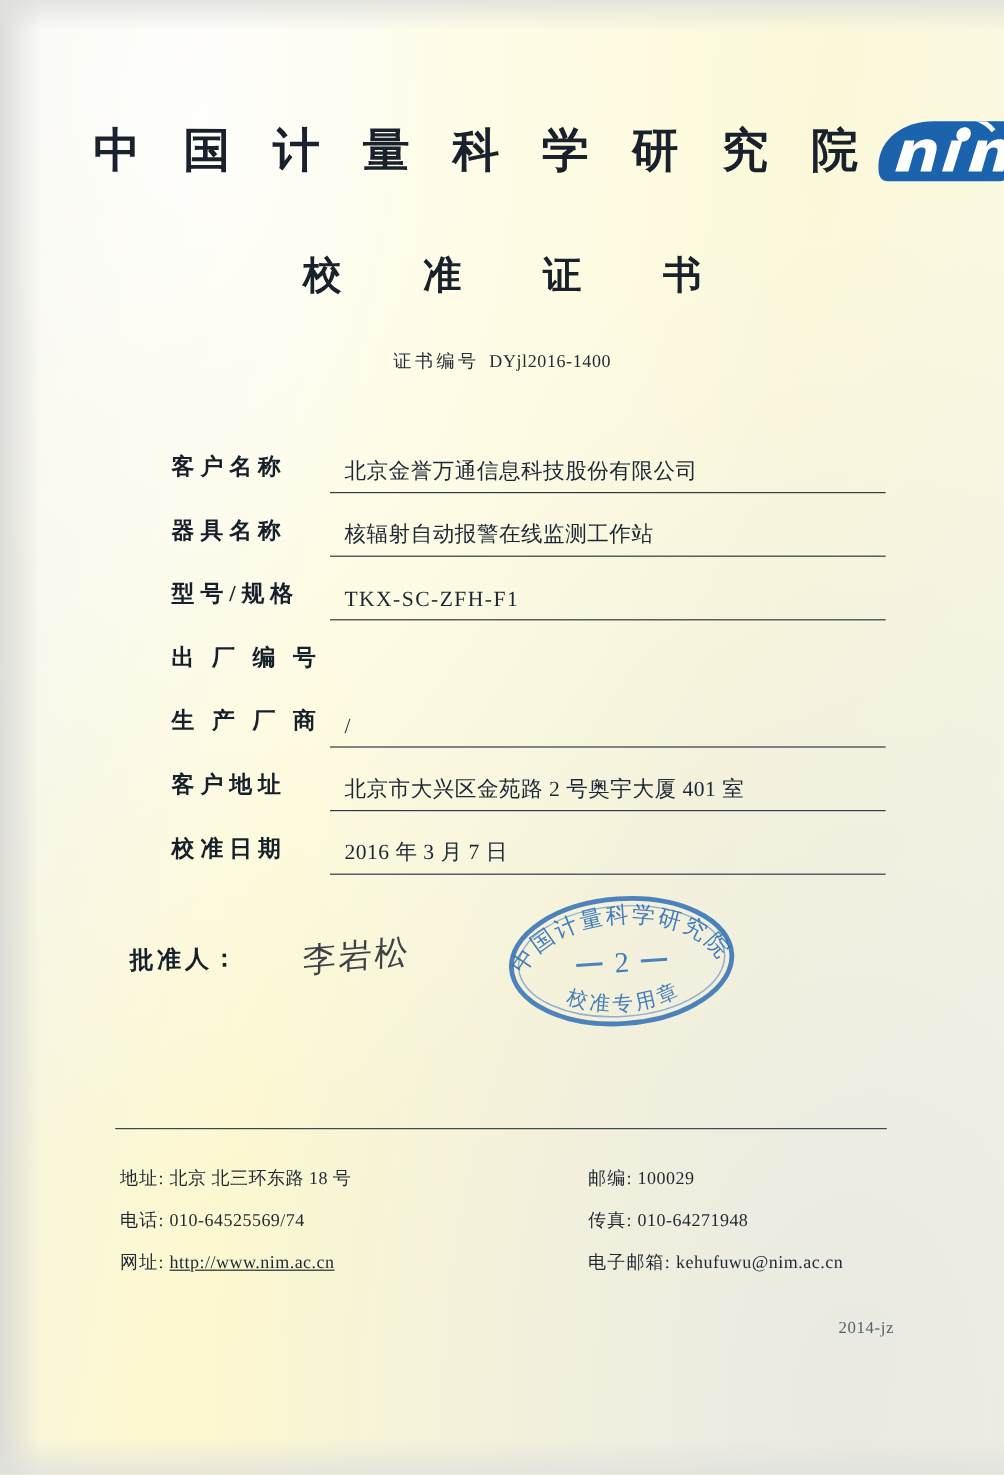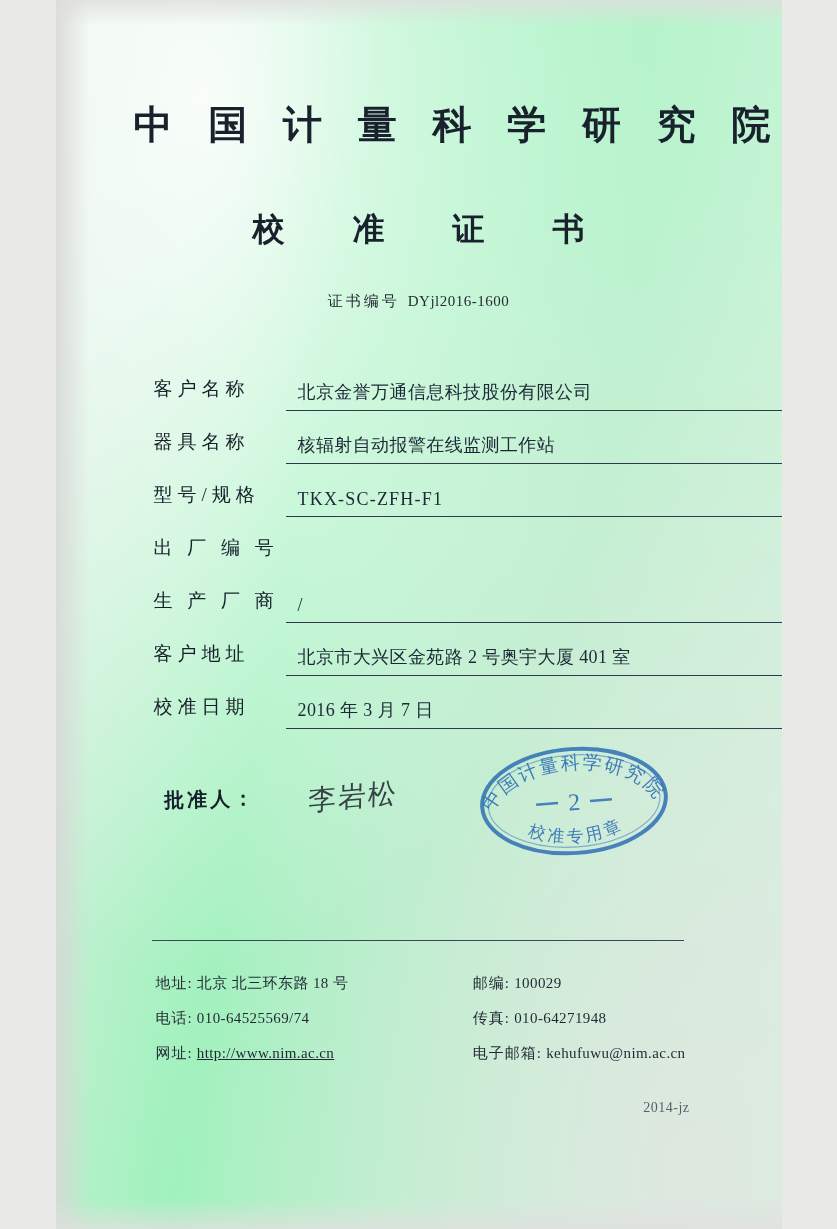--- a/index.html
+++ b/index.html
@@ -2,24 +2,24 @@
 <html><head>
 <meta charset="utf-8">
 <style>
   html, body {
     margin: 0;
     padding: 0;
     background: #e9e9e7;
   }
   .page {
     position: relative;
-    width: 726px;
+    width: 837px;
     height: 1229px;
     margin: 0 auto;
-    background: #86efac;
+    background: #fef9c3;
     overflow: hidden;
     font-family: "Liberation Serif", serif;
     color: #1b2430;
     box-sizing: border-box;
   }
   
   .paper-shade {
     position: absolute;
     inset: 0;
     background:
@@ -111,25 +111,26 @@
   .field-row {
     position: relative;
     height: 53px;
     display: flex;
     align-items: flex-end;
   }
   .field-label {
     width: 132px;
     flex: none;
     font-size: 19px;
-    font-weight: 400;
+    font-weight: 700;
     letter-spacing: 5px;
     color: #16202b;
     padding-bottom: 9px;
     white-space: nowrap;
+    margin-left: 45px;
   }
   .field-value-wrap {
     flex: 1;
     border-bottom: 1.3px solid #2d3b4a;
     padding-bottom: 6px;
     padding-left: 12px;
   }
   .field-value {
     font-size: 18px;
     letter-spacing: 0.4px;
@@ -252,21 +253,21 @@
 
           <path d="M62,2 C78,0 92,4 100,14" stroke="#ffffff" stroke-width="4" fill="none"></path>
         </g>
       </svg>
     </div>
   </div>
 
   <div class="doc-title">校 准 证 书</div>
 
   <div class="cert-no">
-    <span class="cno-label">证书编号</span><span class="cno-value">DYjl2016-1600</span>
+    <span class="cno-label">证书编号</span><span class="cno-value">DYjl2016-1400</span>
   </div>
 
   <div class="fields">
 
     <div class="field-row">
       <div class="field-label">客户名称</div>
       <div class="field-value-wrap">
         <div class="field-value">北京金誉万通信息科技股份有限公司</div>
       </div>
     </div>

